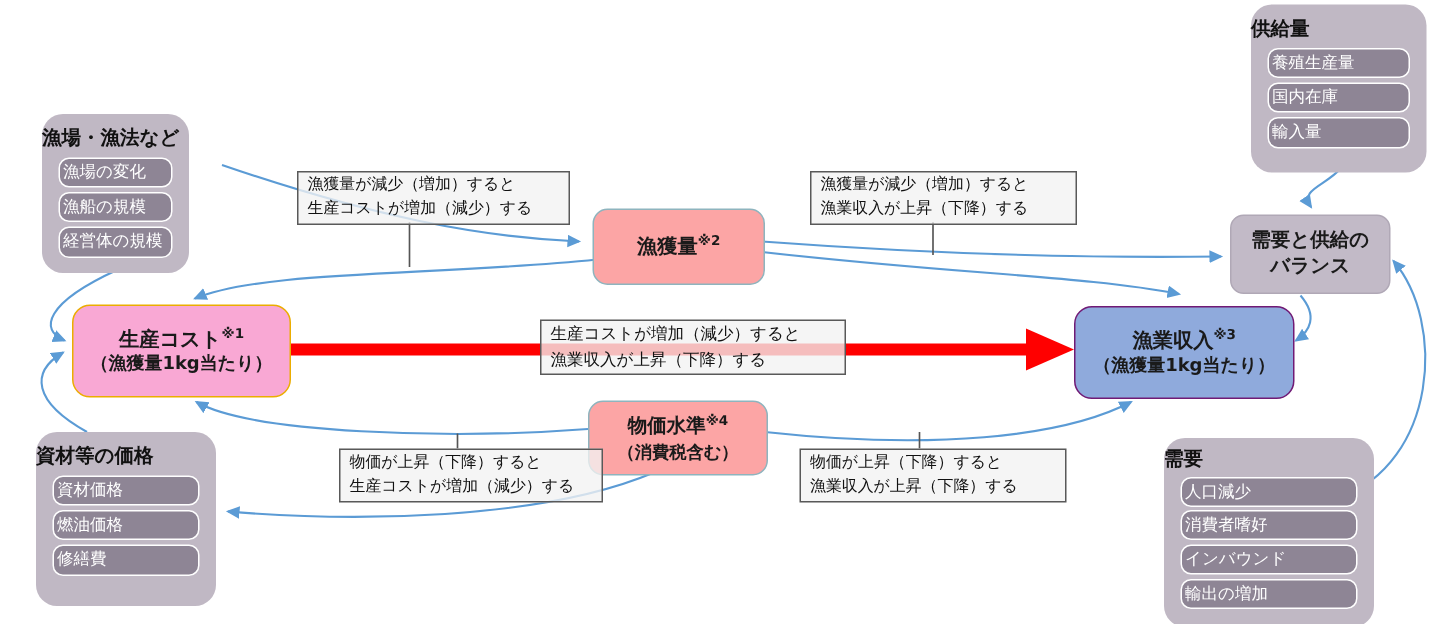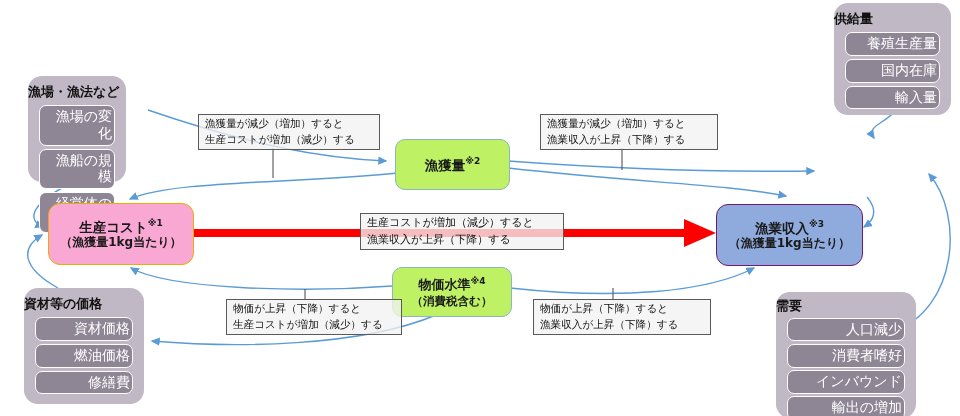--- a/index.html
+++ b/index.html
@@ -6,30 +6,30 @@
   body{font-family:"DejaVu Sans","Liberation Sans",sans-serif;}
   #canvas{position:relative;width:960px;height:416px;background:#ffffff;overflow:hidden;}
   #arrows{position:absolute;left:0;top:0;z-index:1;}
 
   
   .node{position:absolute;z-index:2;display:flex;flex-direction:column;align-items:center;
         justify-content:center;text-align:center;color:#1a1a1a;font-weight:bold;}
   .node .t{font-size:13.5px;line-height:1.25;}
   .node .t sup{font-size:9px;}
   .node .s{font-size:12px;line-height:1.25;}
-  .node.teal{background:#bef264;border:1px solid #8EB4BE;border-radius:10px;}
+  .node.teal{background:#fca5a5;border:1px solid #8EB4BE;border-radius:10px;}
   .node.orange{background:#f9a8d4;border:1px solid #EBAD00;border-radius:12px;}
   .node.blue{background:#8FAADC;border:1px solid #701a75;border-radius:12px;}
   .node.gray{background:#C2BAC7;border:1px solid #B0A8B6;border-radius:9px;}
 
   
   .group{position:absolute;z-index:2;background:#C0B8C4;border-radius:14px;padding:4px 0 2px 0;}
   .group .gt{font-size:13px;font-weight:bold;color:#111;margin:3px 0 4px 0;}
   .chip{display:block;margin:3px 11px;background:#8E8595;border:1.5px solid #ffffff;
-        border-radius:7px;color:#ffffff;font-size:14px;text-align:right;
+        border-radius:7px;color:#ffffff;font-size:11px;text-align:left;
         padding:2px 2px 3px 2px;line-height:1.2;}
 
   
   .lbl{position:absolute;z-index:3;background:rgba(242,242,242,0.78);border:1.4px solid #595959;
        color:#111;font-size:10.6px;line-height:1.5;padding:1px 6px;white-space:nowrap;}
 </style>
 </head>
 <body>
 
 <div id="canvas">
@@ -88,20 +88,24 @@
     <span class="chip" style="margin:2.5px 11px">人口減少</span>
     <span class="chip" style="margin:2.5px 11px">消費者嗜好</span>
     <span class="chip" style="margin:2.5px 11px">インバウンド</span>
     <span class="chip" style="margin:2.5px 11px">輸出の増加</span>
   </div>
 
   <div class="node teal" style="left:395px;top:139px;width:113px;height:49px">
     <div class="t"><span>漁獲量</span><sup>※2</sup></div>
   </div>
 
+  <div class="node gray" style="left:820px;top:143px;width:105px;height:51px;font-weight:bold;">
+    <div class="t" style="font-size:13px">需要と供給の</div>
+    <div class="t" style="font-size:13px">バランス</div>
+  </div>
 
   <div class="node orange" style="left:48px;top:203px;width:144px;height:60px">
     <div class="t"><span>生産コスト</span><sup>※1</sup></div>
     <div class="s">（漁獲量1kg当たり）</div>
   </div>
 
   <div class="node blue" style="left:716px;top:204px;width:145px;height:60px">
     <div class="t"><span>漁業収入</span><sup>※3</sup></div>
     <div class="s">（漁獲量1kg当たり）</div>
   </div>

